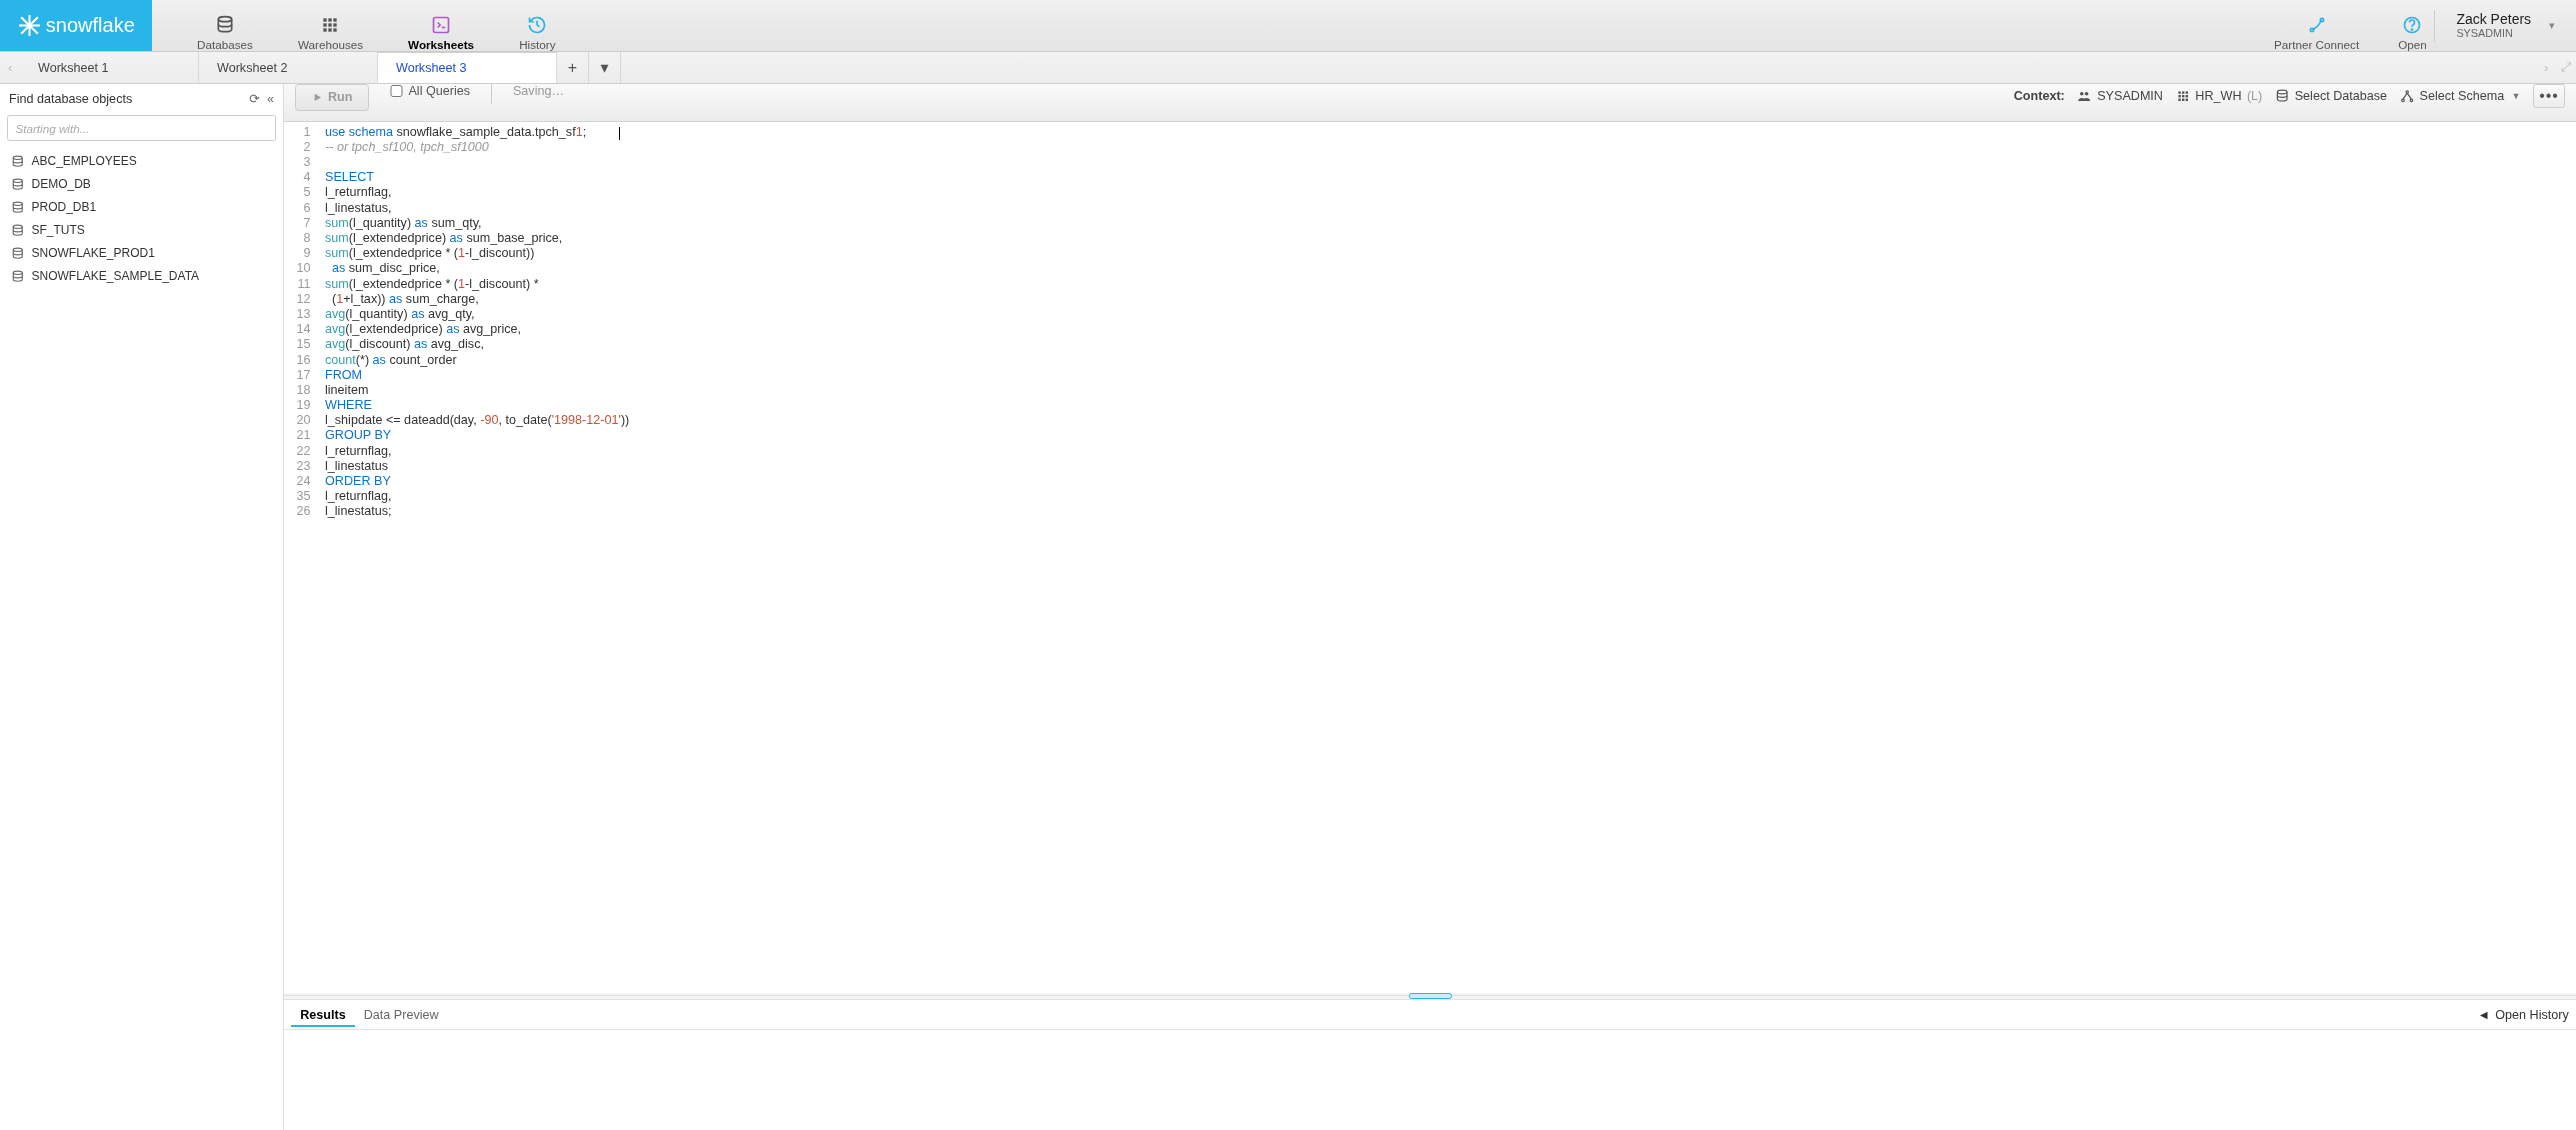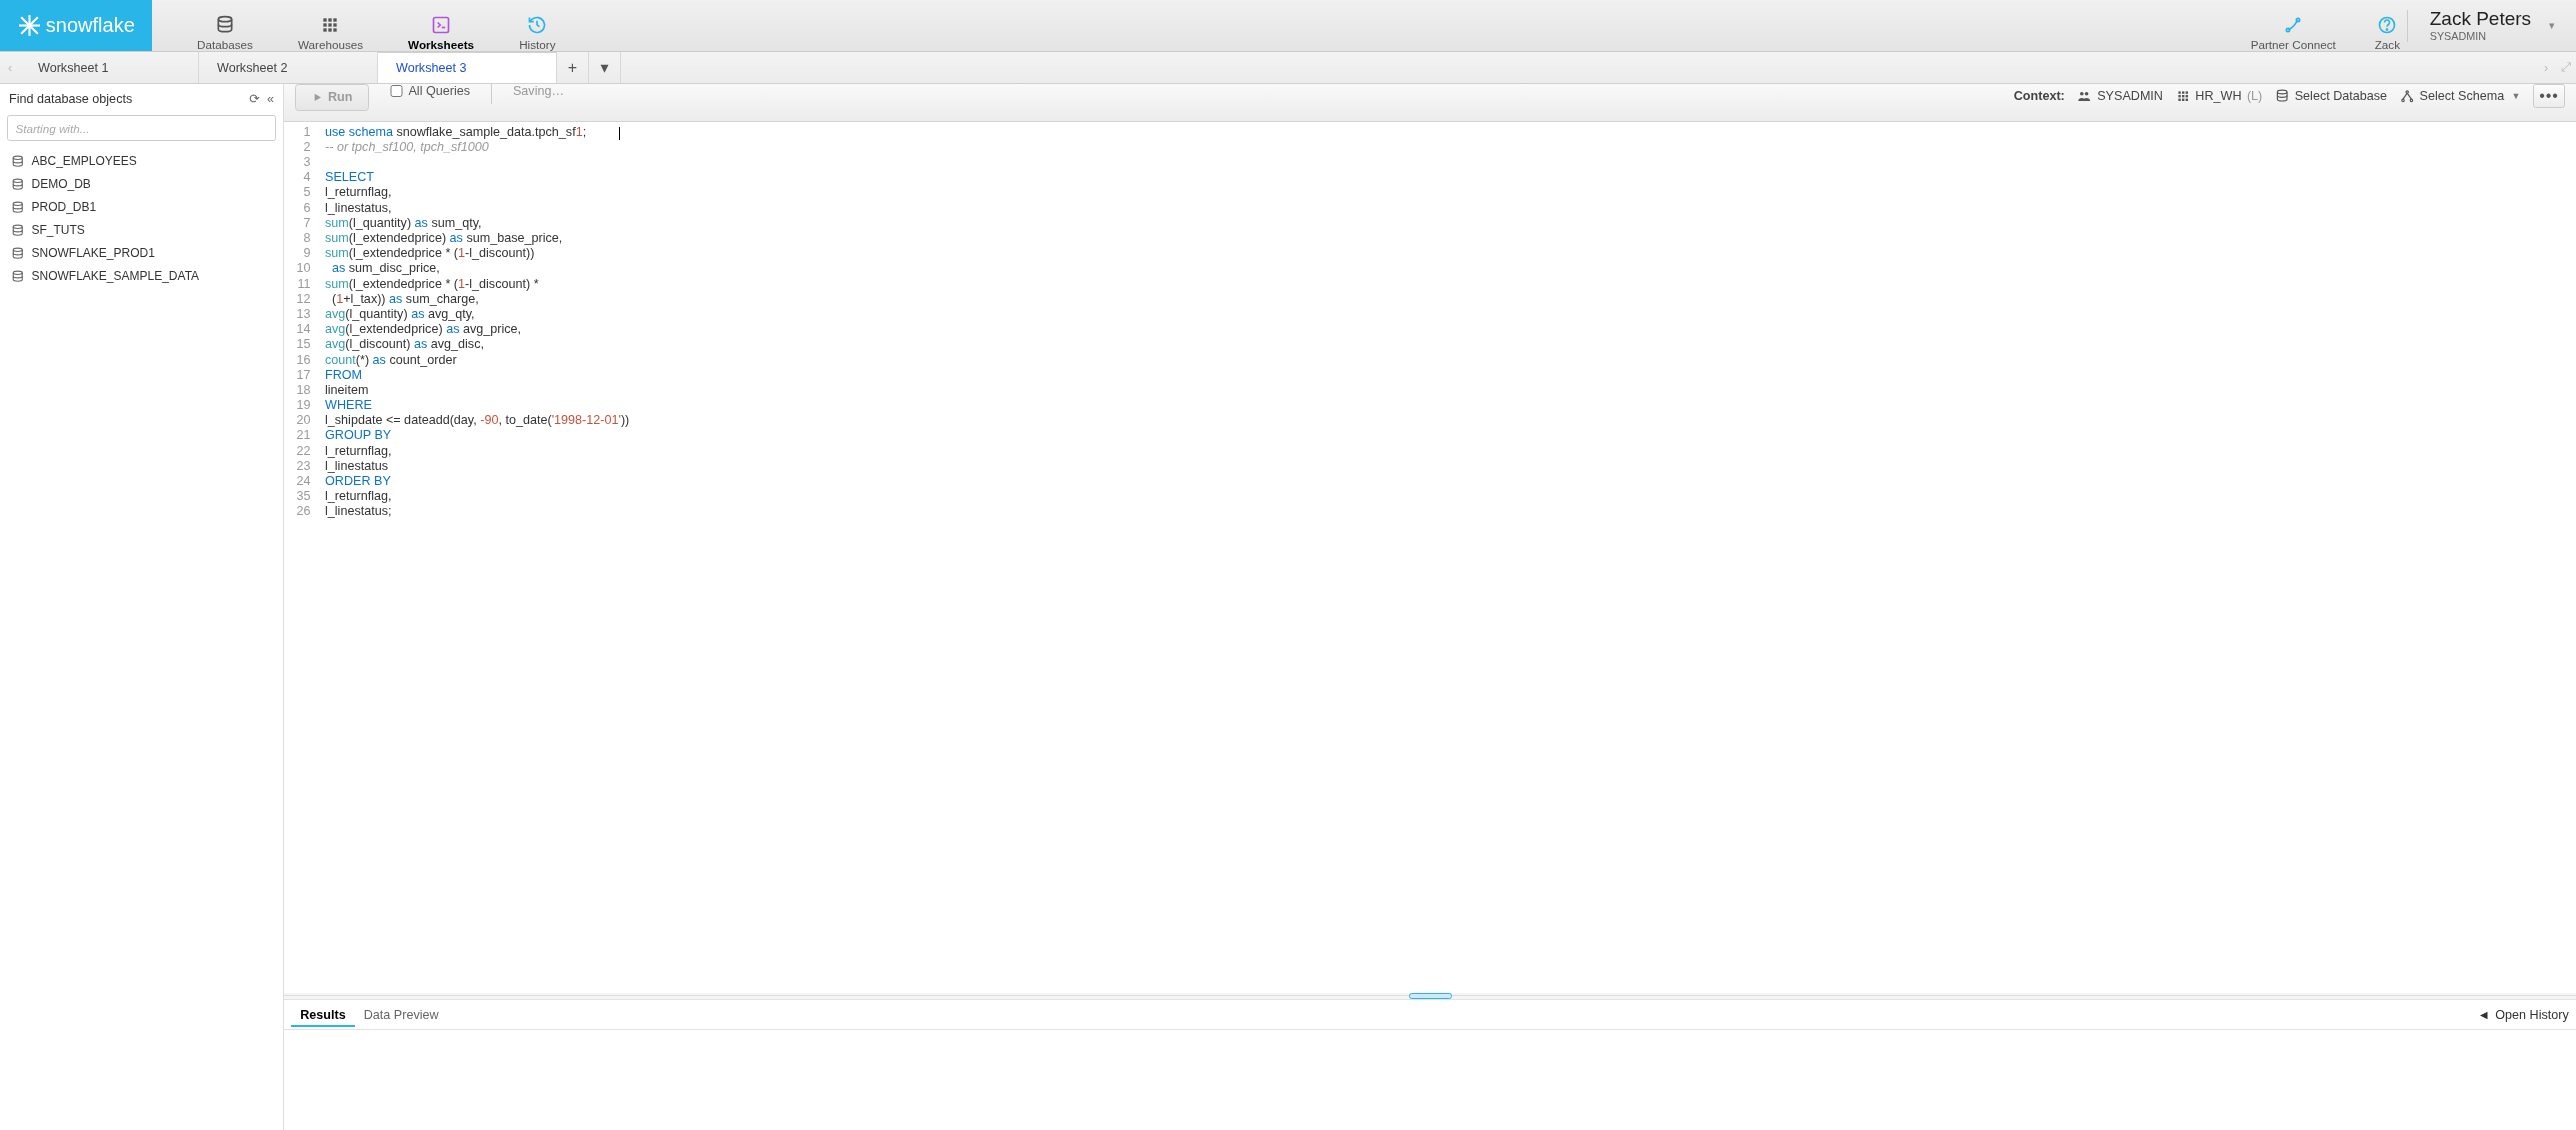--- a/index.html
+++ b/index.html
@@ -18,21 +18,21 @@
   }
   .logo svg { width: 25px; height: 25px; }
   .nav { display: flex; align-items: flex-end; gap: 45px; padding-left: 45px; margin-top: 40px; }
   .nav-item { display: flex; flex-direction: column; align-items: center; gap: 2.7px; cursor: pointer; color: #555; }
   .nav-item.active .nav-label { font-weight: 600; color: #000; }
   .nav-icon { width: 20px; height: 20px; display: flex; align-items: center; justify-content: center; color: #555; }
   .nav-label { font-size: 11.7px; }
   .nav-spacer { flex: 1; }
   .user-area { display: flex; align-items: center; padding-right: 21.5px; gap: 7.2px; }
   .user-block { line-height: 1.2; padding-left: 14.4px; }
-  .user-name { font-size: 19px; color: #222; }
+  .user-name { font-size: 14px; color: #222; }
   .user-role { font-size: 10.8px; color: #666; }
   .user-chevron { color: #888; font-size: 10.8px; padding-left: 10.8px; }
 
   
   .tabs-row {
     background: linear-gradient(#f3f3f3, #ececec);
     display: flex; align-items: stretch; height: 32px; border-bottom: 0.9px solid #d0d0d0;
   }
   .tab-scroll { width: 20px; display:flex; align-items:center; justify-content:center; color:#bbb; }
   .tab { display:flex; align-items:center; padding: 0 18px; min-width: 179px; font-size: 12.6px; color:#444; cursor:pointer; border-right:0.9px solid #d8d8d8; }
@@ -187,21 +187,21 @@
       <span class="nav-label">Partner Connect</span>
     </div>
     <div class="nav-item">
       <span class="nav-icon" style="color:#29b5e8">
         <svg viewBox="0 0 24 24" fill="none" stroke="currentColor" stroke-width="2">
             <circle cx="12" cy="12" r="9"></circle>
             <path d="M9 9a3 3 0 1 1 4.5 2.6C12.5 12.3 12 13 12 14"></path>
             <circle cx="12" cy="17.5" r="0.7" fill="currentColor"></circle>
           </svg>
       </span>
-      <span class="nav-label">Zack</span>
+      <span class="nav-label">Open</span>
     </div>
   </div>
 
   <div class="user-area">
     <div style="width:0.9px;height:32px;background:#ccc;"></div>
     <div class="user-block">
       <div class="user-name">Zack Peters</div>
       <div class="user-role">SYSADMIN</div>
     </div>
     <span class="user-chevron">▾</span>

